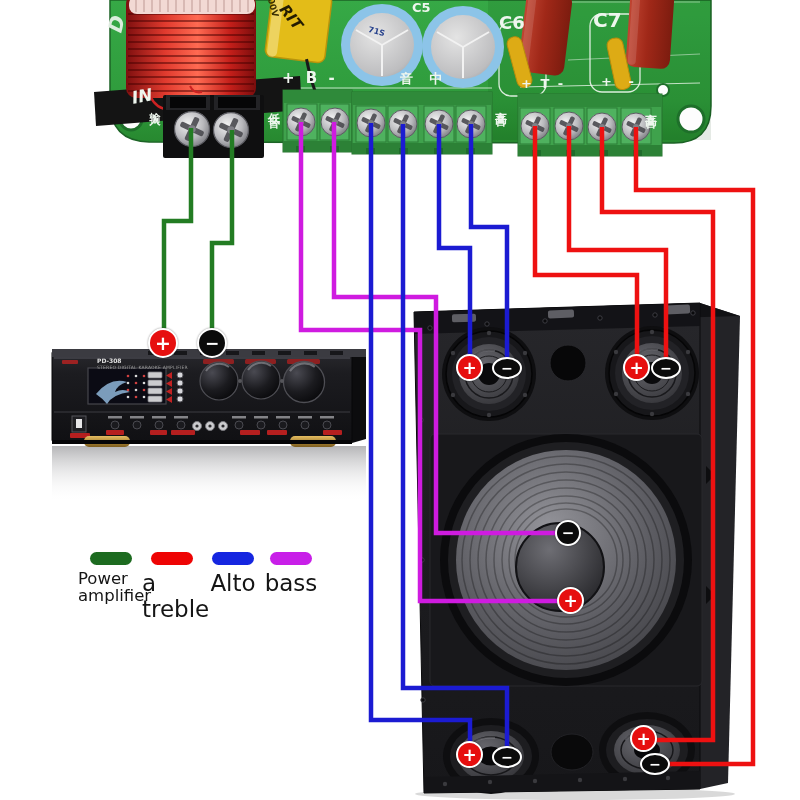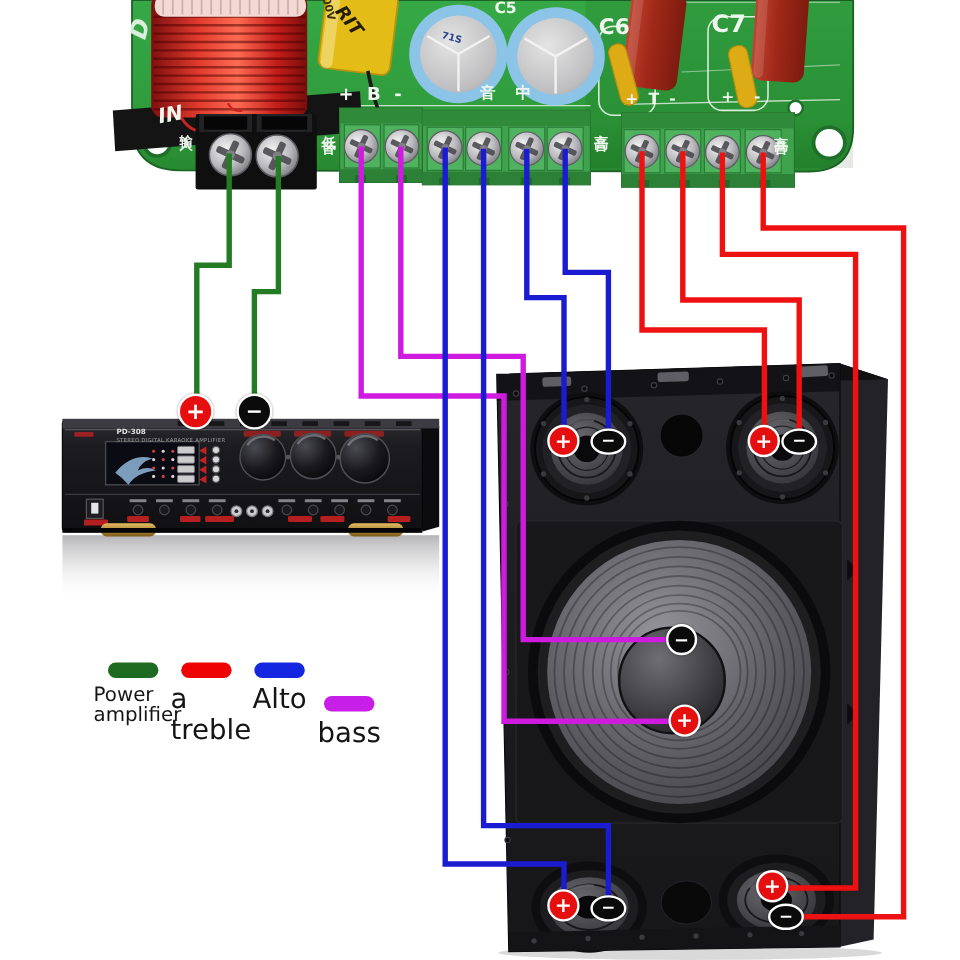--- a/index.html
+++ b/index.html
@@ -519,19 +519,19 @@
     <div class="lg-label" style="font-size:16.5px;line-height:1.05;">Power amplifier</div>
   </div>
   <div class="legend" style="left:142px;top:552px;width:70px;">
     <div class="pill" style="margin-left: 9px; background: rgb(238, 4, 4);"></div>
     <div class="lg-label" style="font-size:23px;">a treble</div>
   </div>
   <div class="legend" style="left:209px;top:552px;width:48px;text-align:center;">
     <div class="pill" style="margin-left: 3px; background: rgb(21, 38, 224);"></div>
     <div class="lg-label" style="font-size:23px;">Alto</div>
   </div>
-  <div class="legend" style="left:264px;top:552px;width:54px;text-align:center;margin-top:28px;">
+  <div class="legend" style="left:264px;top:552px;width:54px;text-align:center;">
     <div class="pill" style="margin-left: 6px; background: rgb(200, 31, 232);"></div>
     <div class="lg-label" style="font-size:23px;">bass</div>
   </div>
 </div>
 
 </div>
 
 </body></html>

